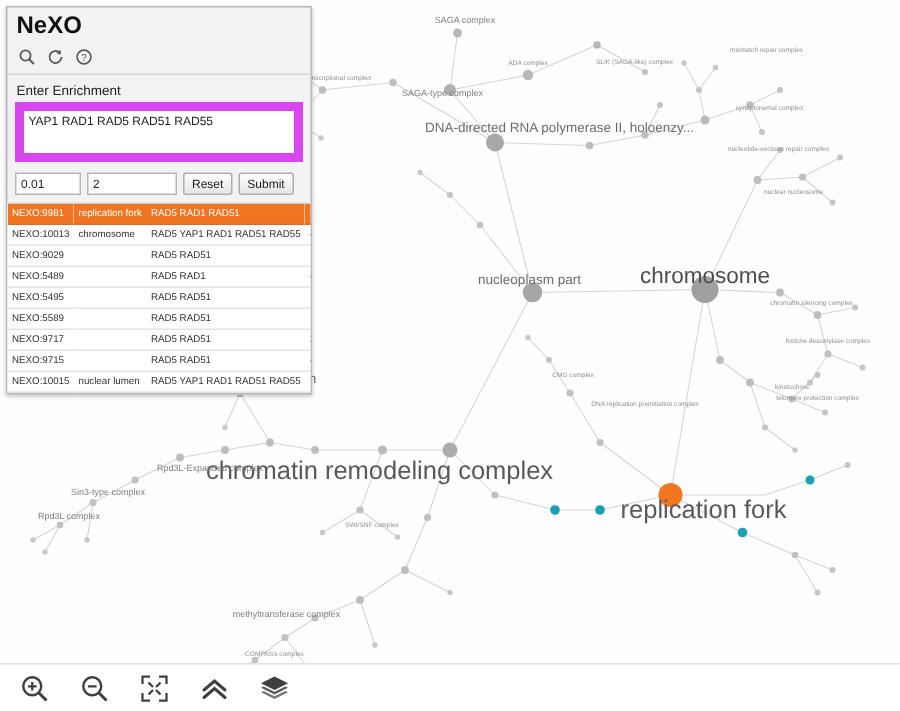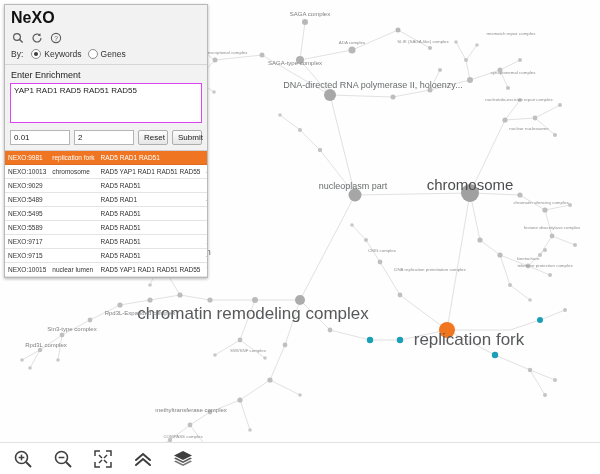--- a/index.html
+++ b/index.html
@@ -125,21 +125,21 @@
   .section-title {
     padding: 5px 6px 3px 6px;
     font-size: 9px;
     color: #222;
   }
   .ta-wrap { padding: 0 5px 5px 5px; }
   textarea.term-area {
     width: 100%;
     height: 40px;
     resize: none;
-    border: 1px solid #d946ef;
+    border: 6px solid #d946ef;
     background: #fff;
     font-size: 8px;
     font-family: "Liberation Sans", sans-serif;
     color: #222;
     padding: 2px 3px;
     box-sizing: border-box;
     line-height: 1.25;
   }
   .params-row {
     display: flex;
@@ -150,21 +150,21 @@
   .p-field {
     height: 15px;
     border: 1px solid #b5b5b5;
     background: #fff;
     font-size: 8px;
     padding: 0 3px;
     box-sizing: border-box;
     font-family: "Liberation Sans", sans-serif;
     color: #222;
   }
-  .p-field.a { width: 60px; }
+  .p-field.a { width: 44px; }
   .p-field.b { width: 60px; }
   .btn {
     height: 15px;
     min-width: 30px;
     border: 1px solid #aeaeae;
     border-radius: 2px;
     background: linear-gradient(#fdfdfd, #e6e6e6);
     font-size: 8px;
     color: #222;
     padding: 0 5px;
@@ -483,31 +483,20 @@
           </svg>
       </span>
       <span class="icon-btn">
         <svg width="12" height="12" viewBox="0 0 12 12">
             <circle cx="6" cy="6" r="4.6" fill="none" stroke="#5a5a5a" stroke-width="1.1"></circle>
             <text x="6" y="8.6" font-size="6.6" text-anchor="middle" fill="#5a5a5a" font-family="Liberation Sans">?</text>
           </svg>
       </span>
     </div>
 
-    <div class="radio-row">
-      <span class="by-label">By:</span>
-      <span class="radio">
-        <span class="dot on"></span>
-        <span>Keywords</span>
-      </span>
-      <span class="radio">
-        <span class="dot"></span>
-        <span>Genes</span>
-      </span>
-    </div>
 
     <div class="section-sep"></div>
     <div class="section-title">Enter Enrichment</div>
 
     <div class="ta-wrap">
       <textarea class="term-area" style="">YAP1 RAD1 RAD5 RAD51 RAD55</textarea>
     </div>
 
     <div class="params-row">
       <input class="p-field a" type="text" value="0.01" style="">

